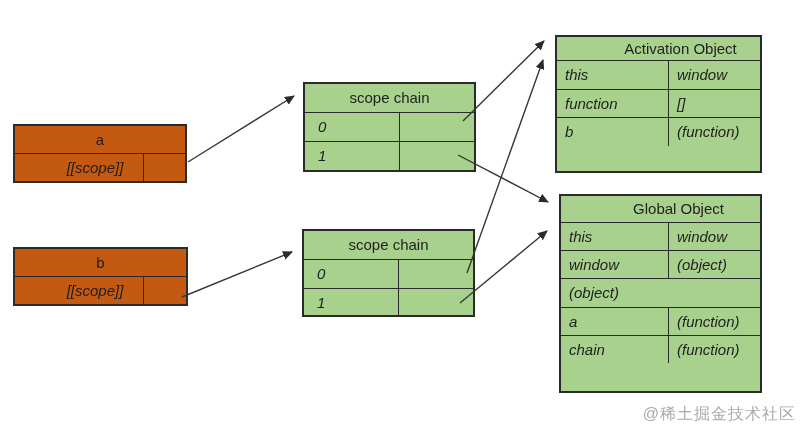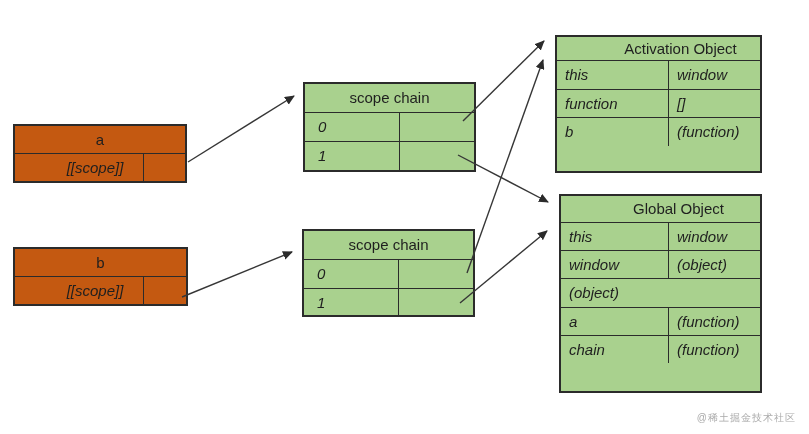--- a/index.html
+++ b/index.html
@@ -51,21 +51,21 @@
   #go .tbl-row{height:28.2px;line-height:27px;}
   #go .c1{width:108px;padding-left:8px;}
   #go .c2{padding-left:8px;}
 
   #arrow-layer{
     position:absolute;left:0;top:0;width:809px;height:434px;
     pointer-events:none;z-index:5;
   }
   #watermark{
     position:absolute;right:13px;bottom:9px;
-    color:#aaaaaa;font-size:10px;letter-spacing:1px;margin-left:42px;
+    color:#aaaaaa;font-size:16px;letter-spacing:1px;margin-left:42px;
   }
 </style>
 </head>
 <body>
 
 <div class="tbl orange fnbox" id="box-a">
   <div class="tbl-title">a</div>
   <div class="tbl-row">
     <div class="c1 center">[[scope]]</div>
     <div class="c2"></div>

